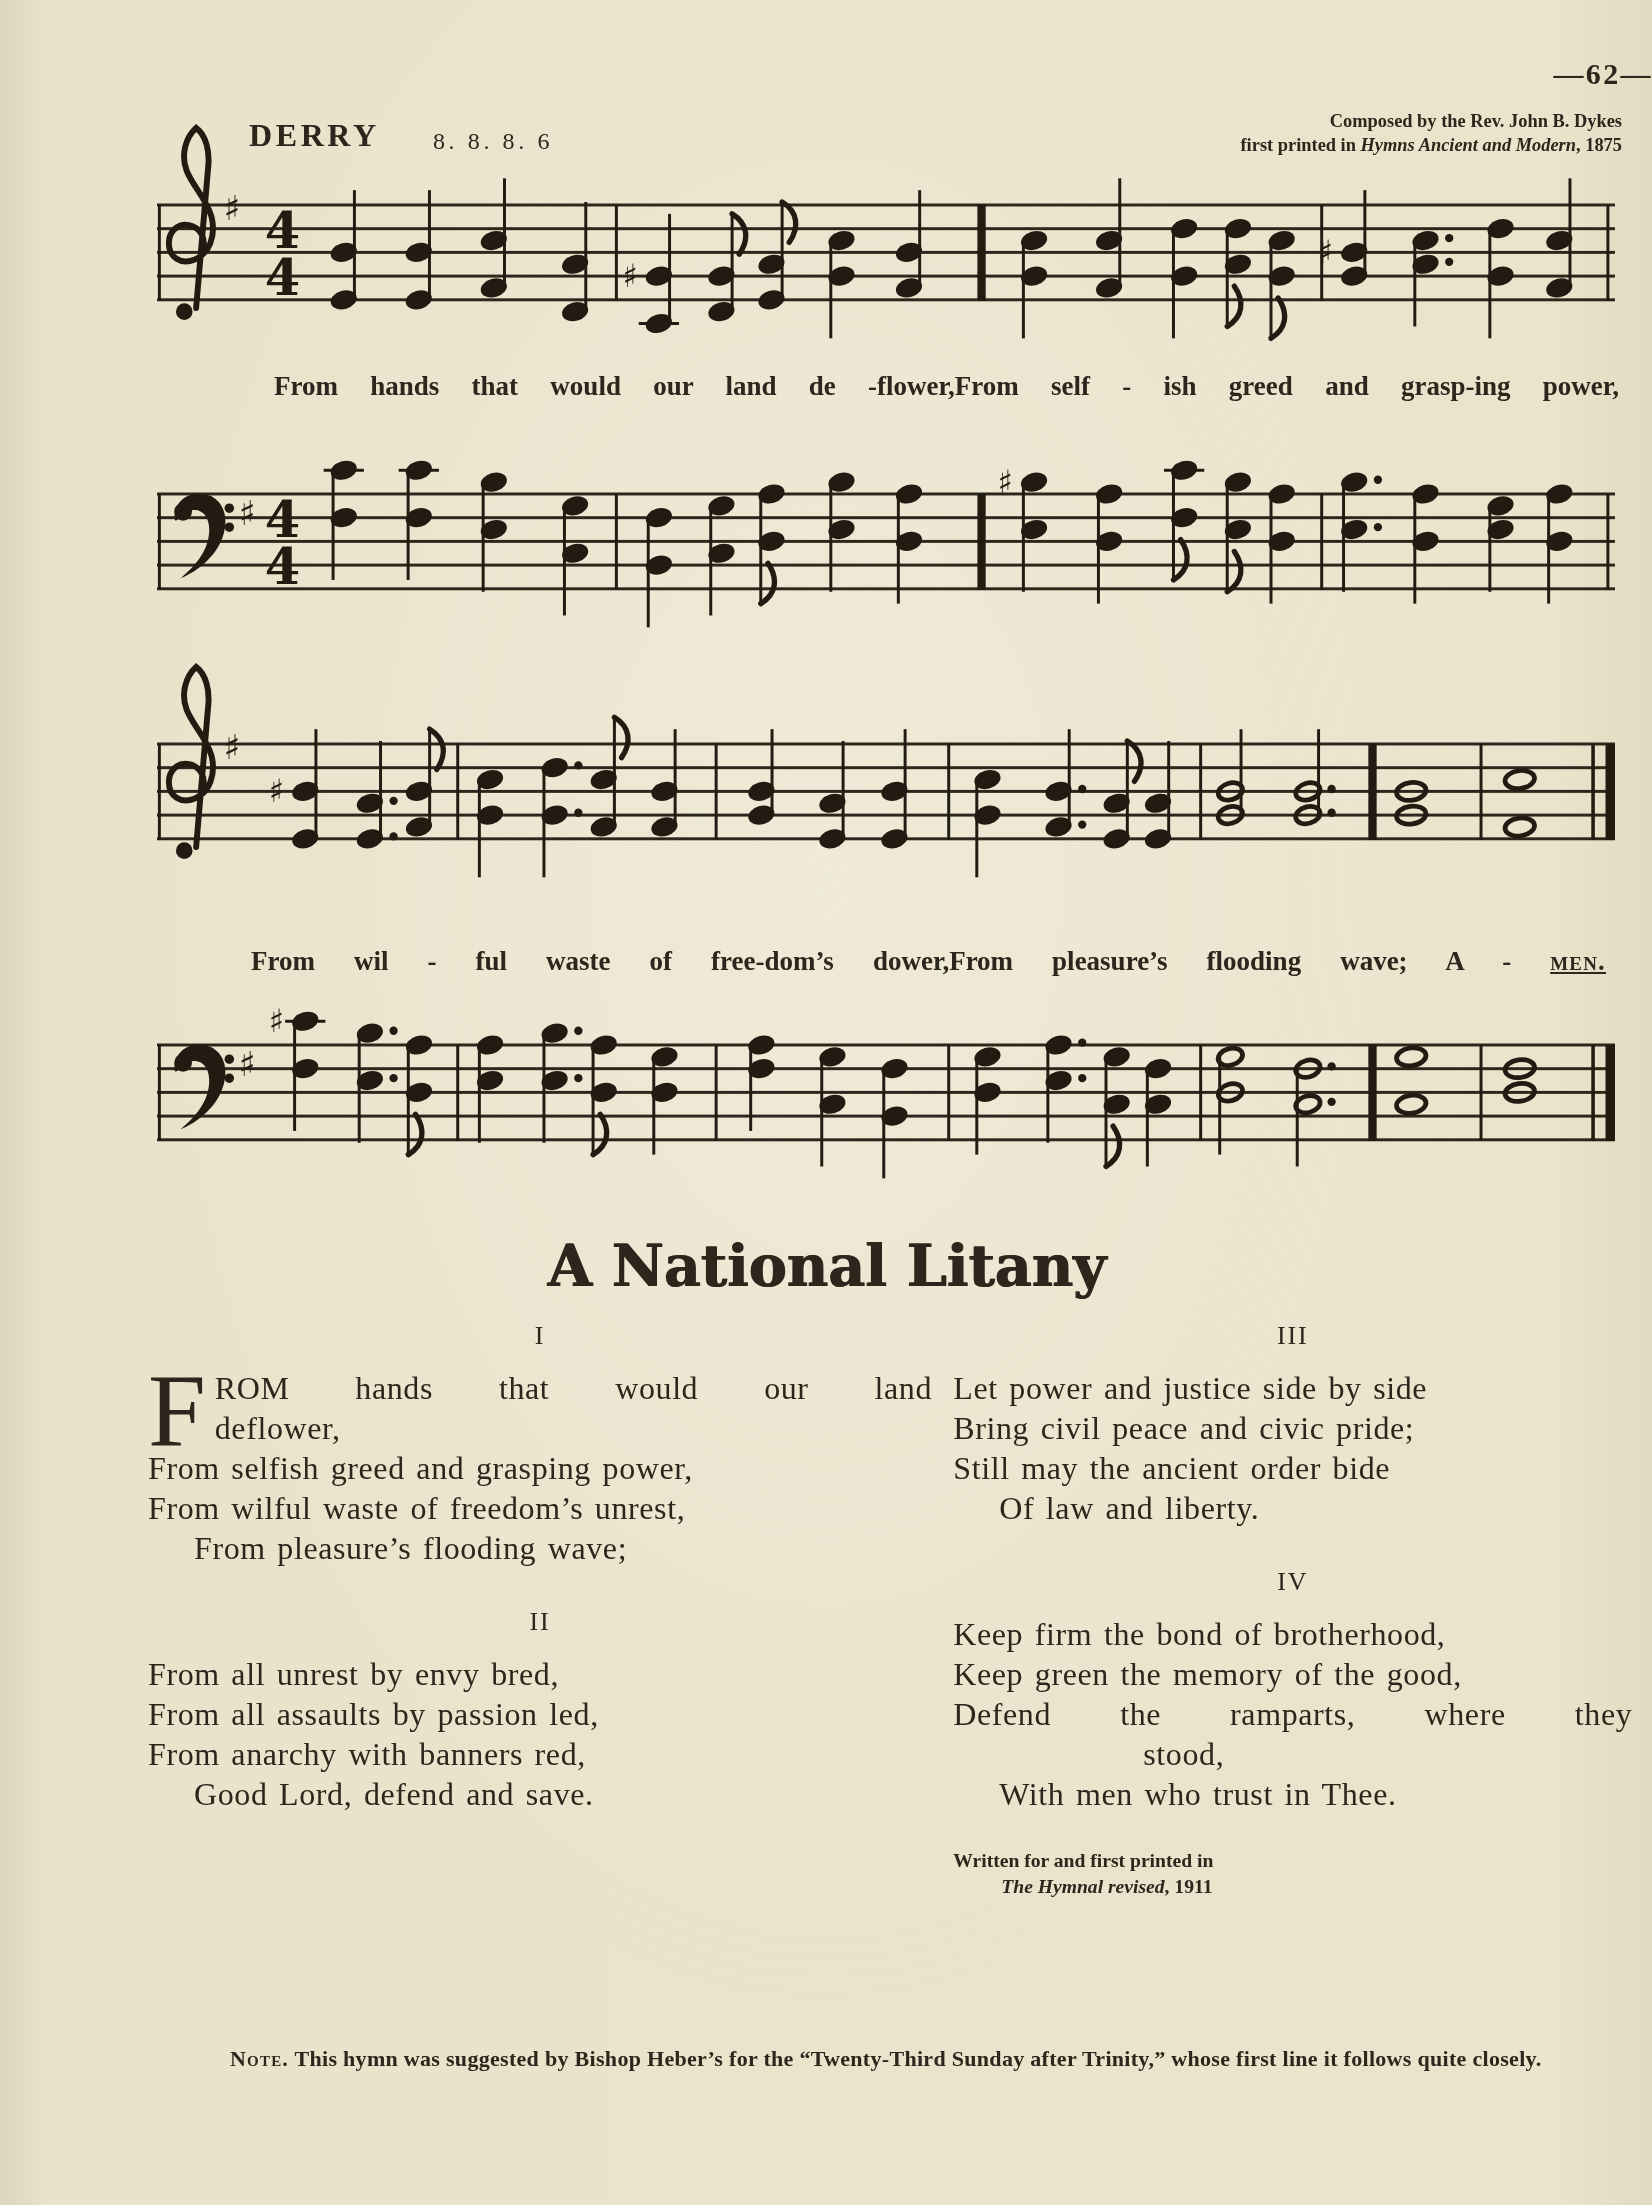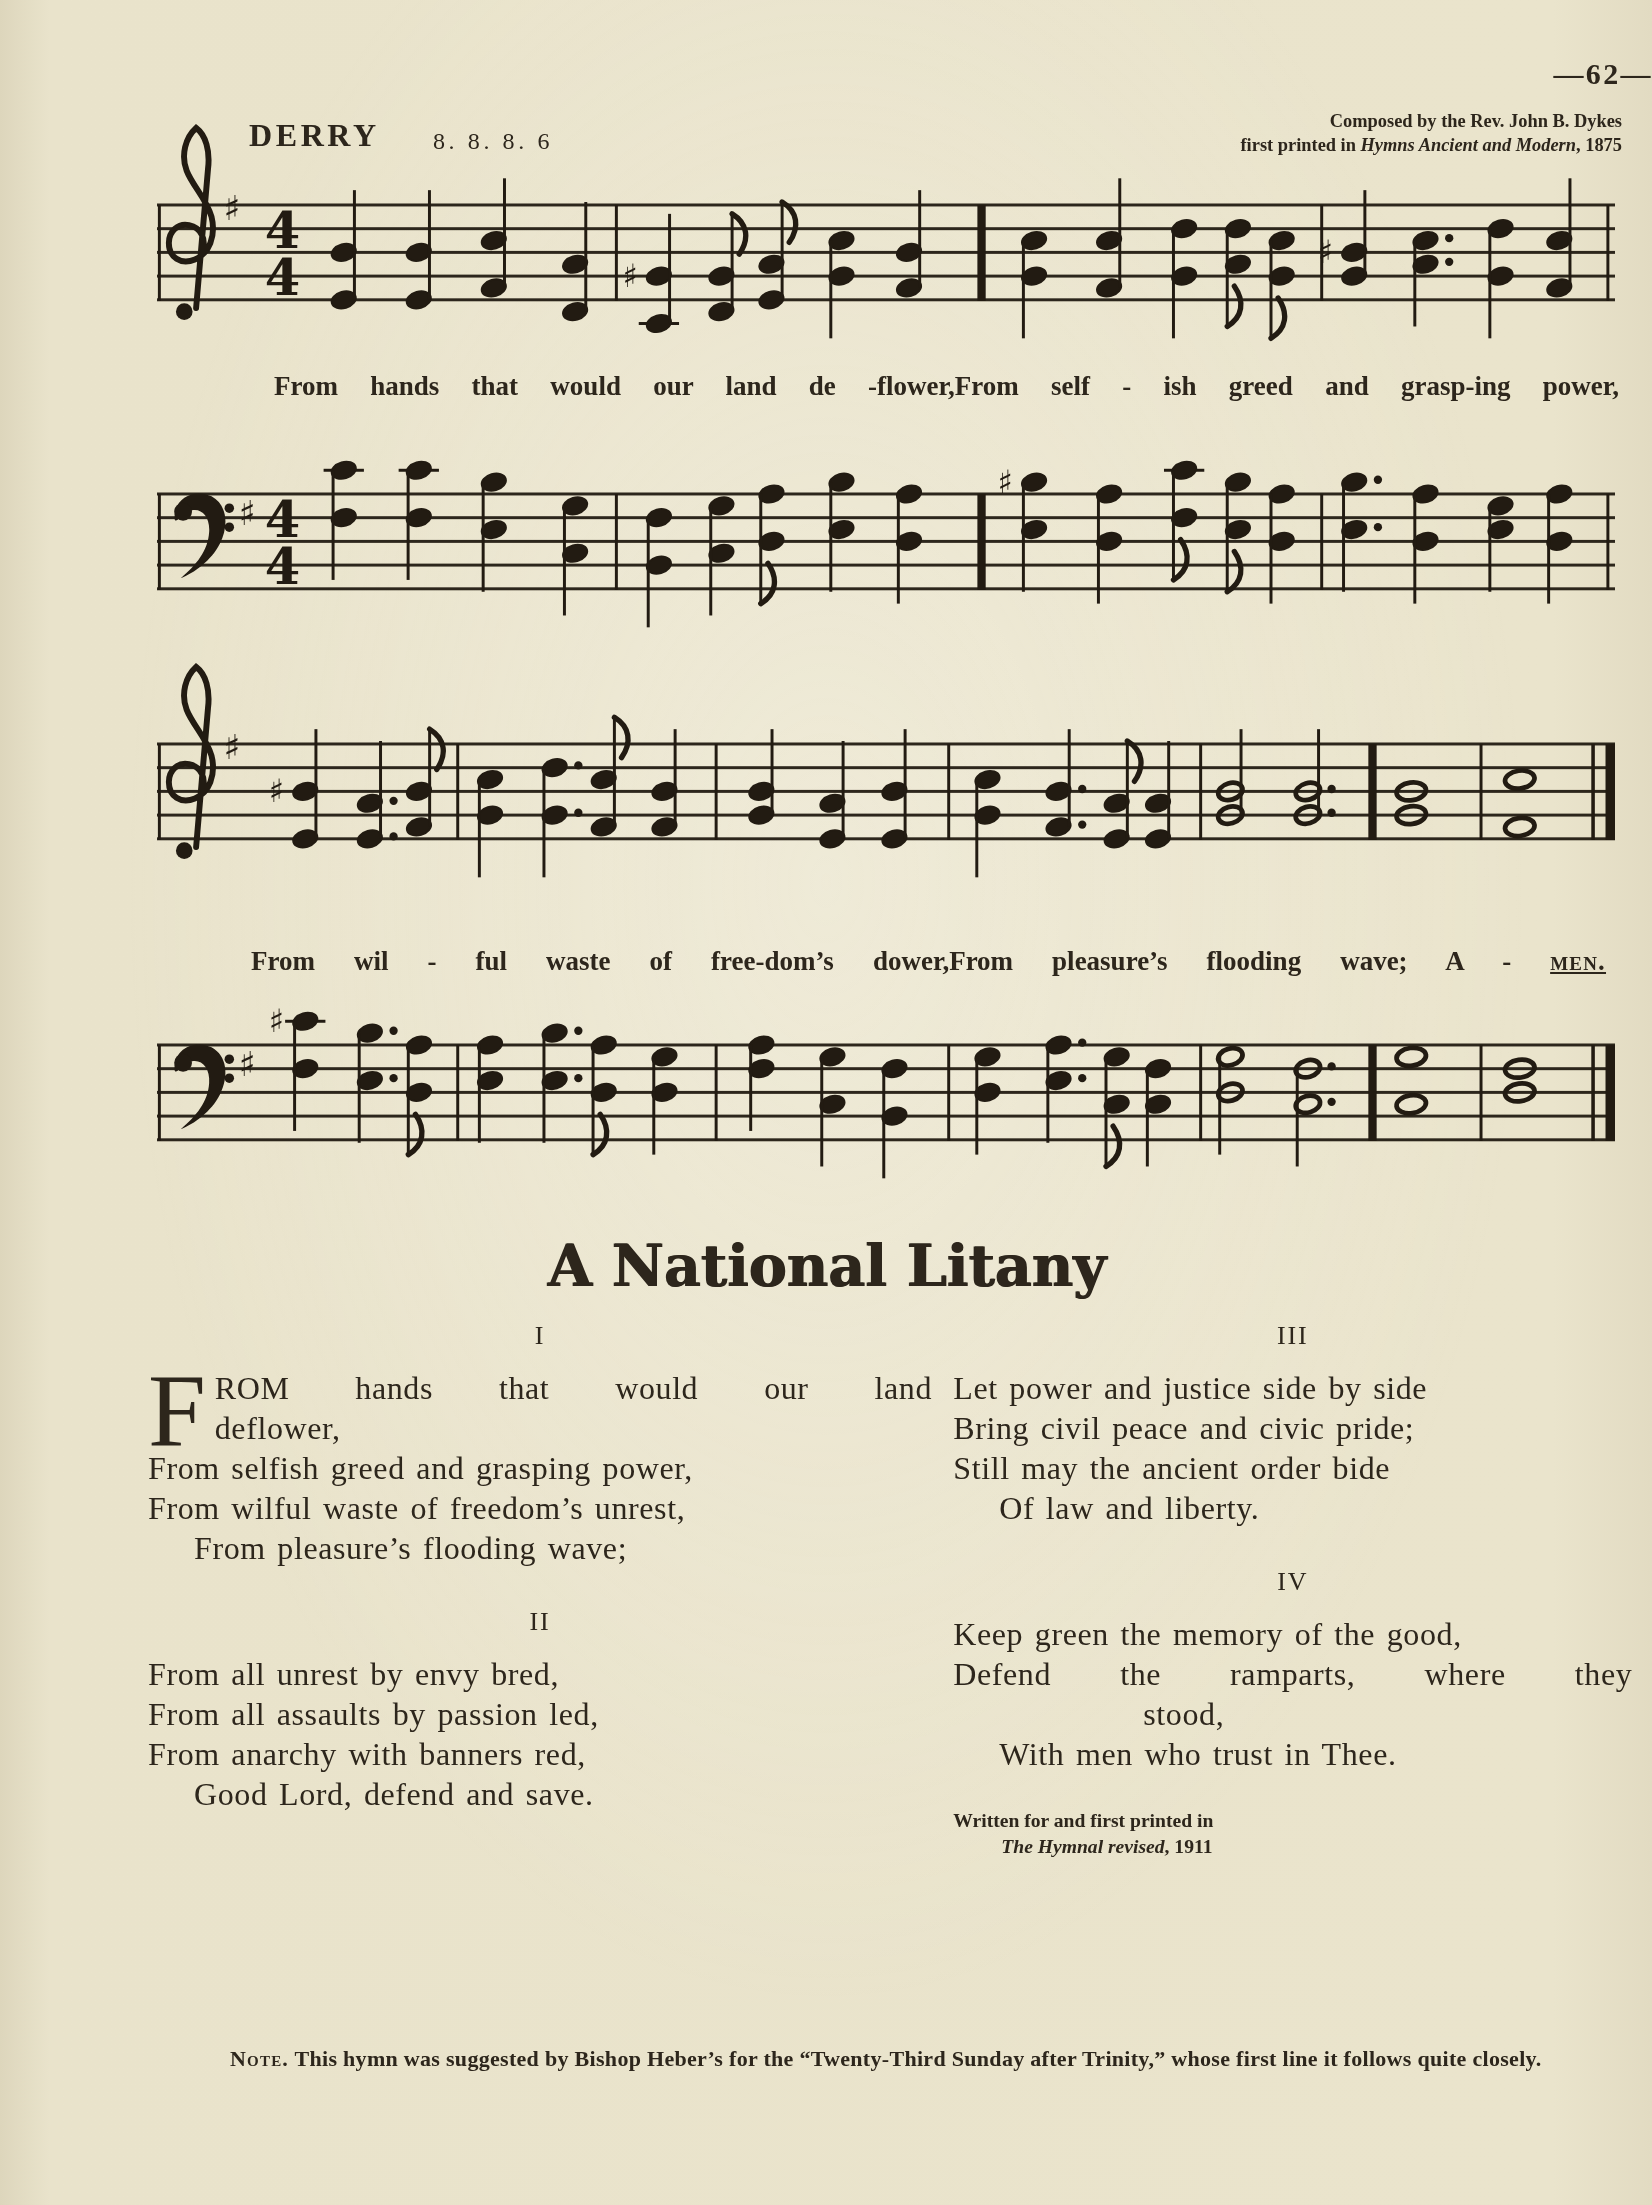--- a/index.html
+++ b/index.html
@@ -421,20 +421,21 @@
         <div>
           <div class="vline ">Let power and justice side by side</div>
           <div class="vline ">Bring civil peace and civic pride;</div>
           <div class="vline ">Still may the ancient order bide</div>
           <div class="vline ind1">Of law and liberty.</div>
         </div>
       </div>
       <div class="verse">
         <div class="vnum">IV</div>
         <div>
+          <div class="vline ">Keep firm the bond of brotherhood,</div>
           <div class="vline ">Keep green the memory of the good,</div>
           <div class="vline just">Defend the ramparts, where they</div>
           <div class="vline ind2">stood,</div>
           <div class="vline ind1">With men who trust in Thee.</div>
         </div>
       </div>
       <div class="attr">
         <div>Written for and first printed in</div>
         <div><i>The Hymnal revised</i><span>, 1911</span></div>
       </div>

